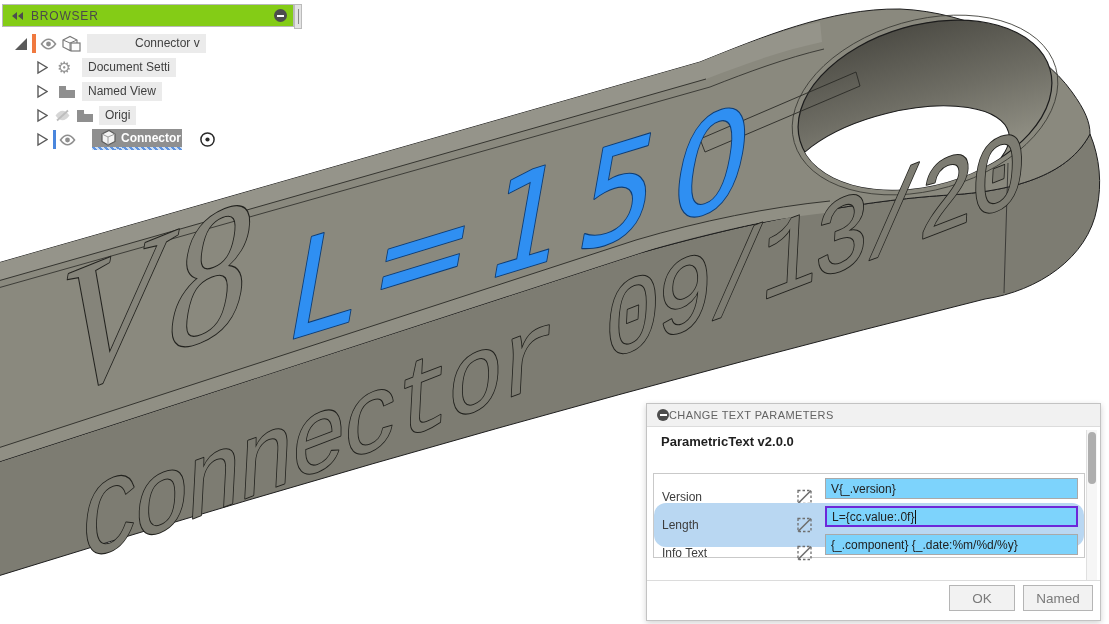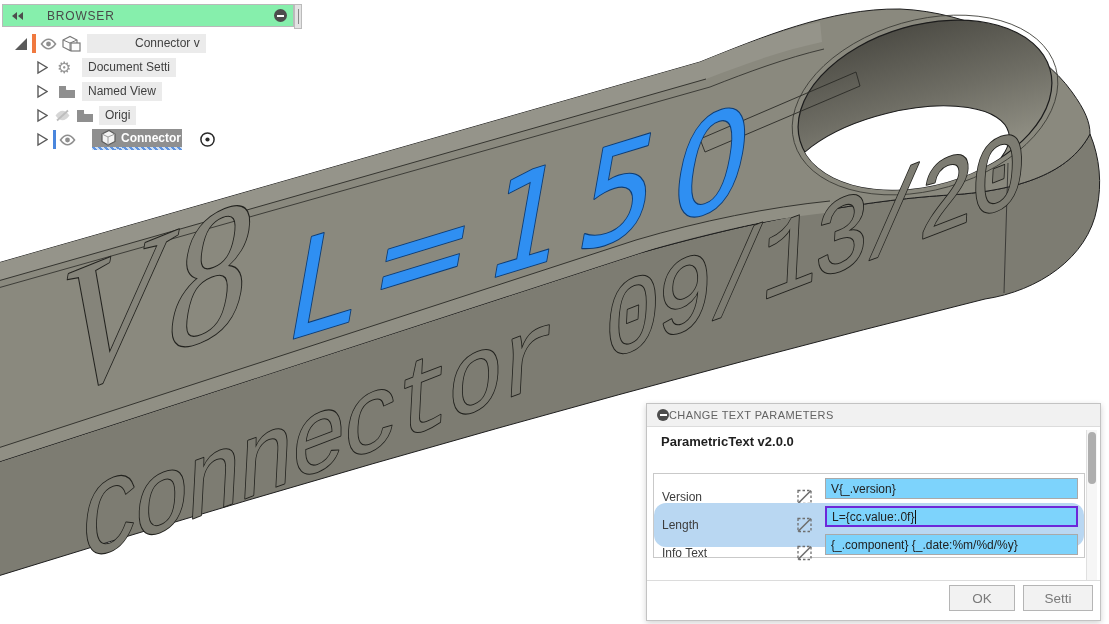--- a/index.html
+++ b/index.html
@@ -8,22 +8,22 @@
 
   .stage { position:absolute; inset:0; width:1109px; height:624px; background:#fff; overflow:hidden; }
 
   
   #viewport-svg { position:absolute; left:0; top:0; width:1109px; height:624px; }
 
   
   .browser { position:absolute; left:0; top:0; width:320px; }
   .browser-header {
     position:absolute; left:2px; top:4px; width:292px; height:23px;
-    background:#86efac; border:1px solid #b9b9b9;
-    display:flex; align-items:center;gap:16px;
+    background:#84cc16; border:1px solid #b9b9b9;
+    display:flex; align-items:center;
   }
   .browser-header .title { font-size:12px; color:#4a4a4a; letter-spacing:0.8px; margin-left:6px; }
   .collapse-arrows { margin-left:8px; display:flex; }
   .hdr-right { position:absolute; right:6px; top:0; height:100%; display:flex; align-items:center; }
   .minus-circle { width:13px; height:13px; border-radius:50%; background:#4d4d4d; position:relative; }
   .minus-circle::after { content:""; position:absolute; left:3px; top:5.5px; width:7px; height:2px; background:#fff; }
   .panel-grip { position:absolute; left:294px; top:4px; width:8px; height:25px; background:#e3e3e3; border:1px solid #bbb; }
   .panel-grip::after { content:""; position:absolute; left:3px; top:4px; width:1px; height:15px; background:#888; }
 
   .tree-row { position:absolute; height:21px; display:flex; align-items:center; }
@@ -299,16 +299,16 @@
             </svg>
         </span>
         <span class="dlg-input">
           <span>{_.component} {_.date:%m/%d/%y}</span>
         </span>
       </div>
     </div>
 
     <div class="dlg-footer-sep"></div>
     <div class="dlg-btn btn-ok">OK</div>
-    <div class="dlg-btn btn-cancel">Setti</div>
+    <div class="dlg-btn btn-cancel">Named</div>
   </div>
 
 </div>
 
 </body></html>

